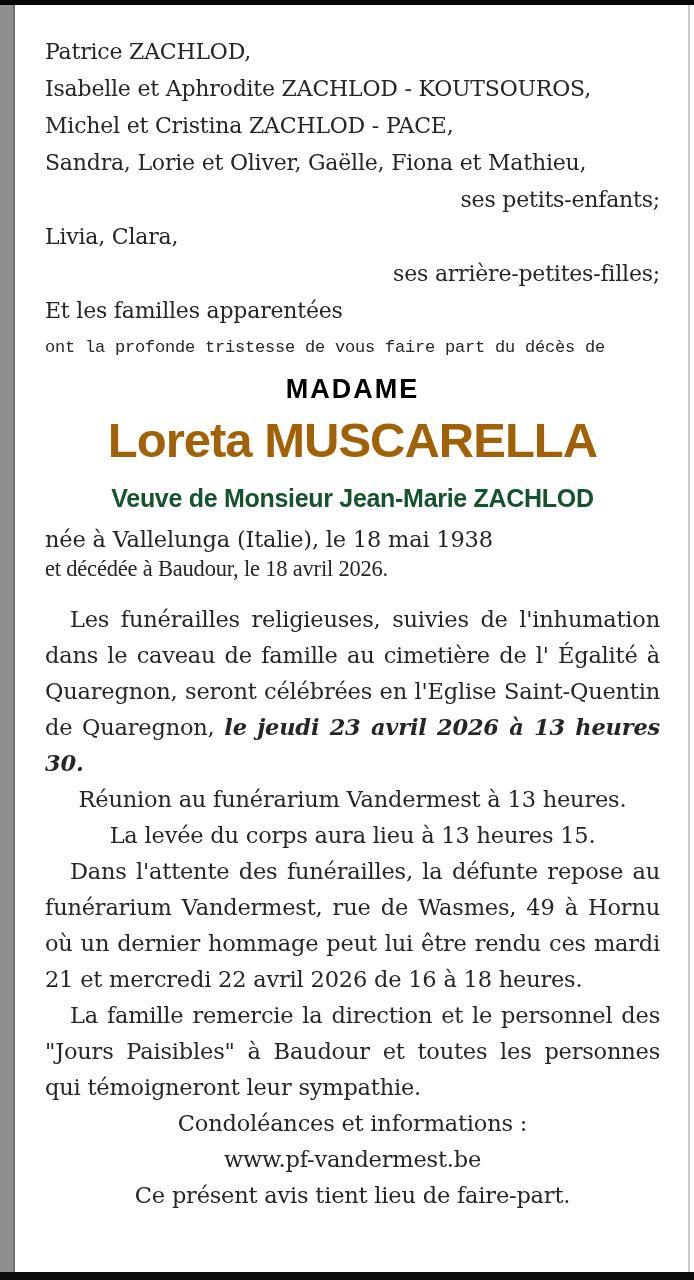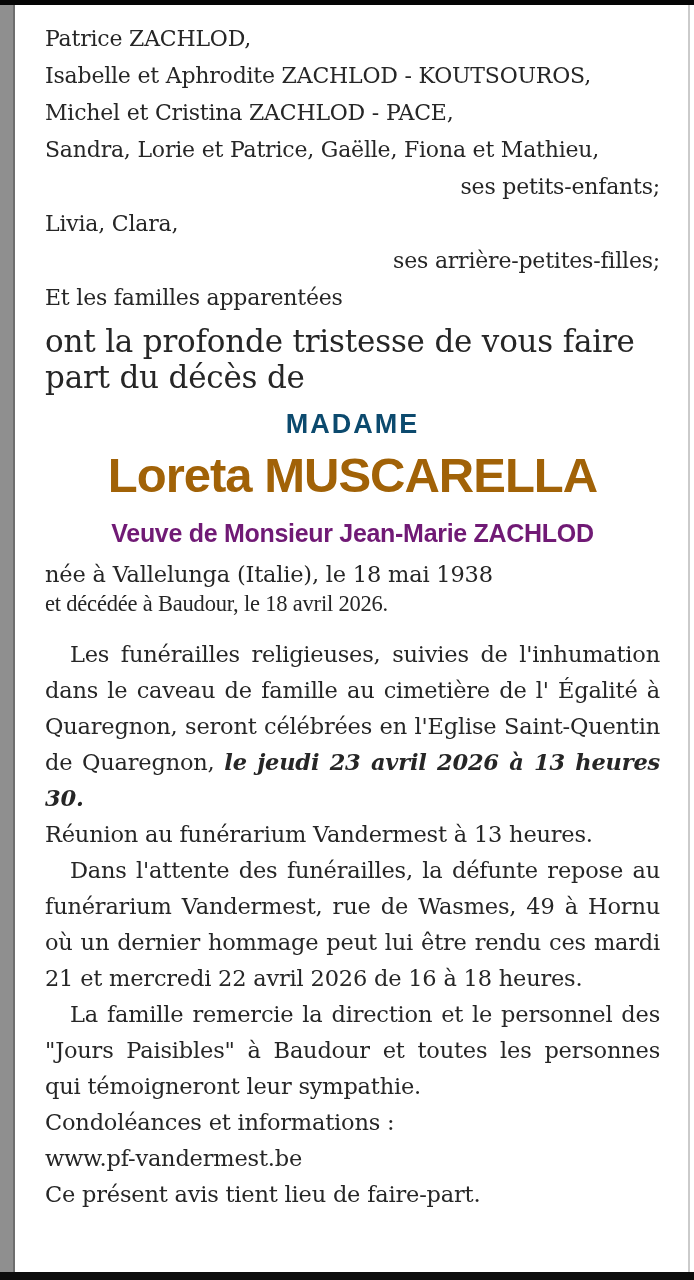--- a/index.html
+++ b/index.html
@@ -26,122 +26,125 @@
     position: absolute; top: 5px; bottom: 8px; left: 0; width: 13px;
     background: #8f8f8f;
     border-right: 2px solid #6e6e6e;
   }
   .right-line {
     position: absolute; top: 5px; bottom: 8px; right: 4px; width: 2px;
     background: #cbcbcb;
   }
   .content {
     position: absolute;
-    top: 8px; left: 45px; right: 34px;
+    top: 21px; left: 45px; right: 34px;
   }
   .content > :first-child { margin-top: 12px; }
   .fam {
     margin: 0;
     font-size: 22px;
     line-height: 37px;
     letter-spacing: -0.2px;
     white-space: nowrap;
   }
   .fam.right { text-align: right; }
   .intro {
     margin: 7px 0 0 0;
-    font-size: 31px;
-    line-height: 36px;
+    font-size: 17px;
+    line-height: 24px;
     letter-spacing: -0.2px;
+    font-family: Liberation Mono, monospace;
   }
   .madame {
     margin: 16px 0 0 0;
     text-align: center;
     font-family: "Liberation Sans", sans-serif;
     font-weight: 700;
     font-size: 27px;
     line-height: 27px;
     letter-spacing: 2px;
-    color: #0c4a6e;
+    color: #000000;
   }
   .name {
     margin: 12px 0 0 0;
     text-align: center;
     font-family: "Liberation Sans", sans-serif;
     font-weight: 700;
     font-size: 49px;
     line-height: 50px;
     letter-spacing: -1px;
     color: #a16207;
   }
   .relation {
     margin: 20px 0 0 0;
     text-align: center;
     font-family: "Liberation Sans", sans-serif;
     font-weight: 700;
     font-size: 25px;
     line-height: 26px;
     letter-spacing: -0.3px;
-    color: #701a75;
+    color: #14532d;
   }
   .dates {
     margin: 14px 0 0 0;
     font-size: 22.5px;
     line-height: 29px;
     letter-spacing: -0.2px;
   }
   .para {
     margin: 0;
     font-size: 22.5px;
     line-height: 36px;
     letter-spacing: -0.2px;
     text-align: justify;
     text-indent: 25px;
   }
   .para.first-block { margin-top: 18px; }
   .center-line {
     margin: 0;
+    text-align: center;
     font-size: 22.5px;
     line-height: 36px;
     letter-spacing: -0.2px;
   }
   .bolditalic { font-weight: 700; font-style: italic; }
   .italic { }
 </style>
 </head>
 <body>
 
 <div class="top-bar"></div>
 <div class="left-strip"></div>
 <div class="right-line"></div>
 <div class="bottom-bar"></div>
 
 <main class="content">
 
   <p class="fam">Patrice ZACHLOD,</p>
   <p class="fam">Isabelle et Aphrodite ZACHLOD - KOUTSOUROS,</p>
   <p class="fam">Michel et Cristina ZACHLOD - PACE,</p>
-  <p class="fam">Sandra, Lorie et Patrice, Gaëlle, Fiona et Mathieu,</p>
+  <p class="fam">Sandra, Lorie et Oliver, Gaëlle, Fiona et Mathieu,</p>
   <p class="fam right">ses petits-enfants;</p>
   <p class="fam">Livia, Clara,</p>
   <p class="fam right">ses arrière-petites-filles;</p>
   <p class="fam">Et les familles apparentées</p>
 
   <p class="intro">ont la profonde tristesse de vous faire part du décès de</p>
 
   <h2 class="madame">MADAME</h2>
   <h1 class="name">Loreta MUSCARELLA</h1>
   <h3 class="relation">Veuve de Monsieur Jean-Marie ZACHLOD</h3>
 
   <p class="dates">née à Vallelunga (Italie), le 18 mai 1938</p>
   <p class="dates" style="margin-top:0;font-family:Liberation Serif, serif;">et décédée à Baudour, le 18 avril 2026.</p>
 
   <p class="para first-block"><span>Les funérailles religieuses, suivies de l'inhumation dans le caveau de famille au cimetière de l' Égalité à Quaregnon, seront célébrées en l'Eglise Saint-Quentin de Quaregnon, </span><strong class="bolditalic">le jeudi 23 avril 2026 à 13 heures 30.</strong></p>
 
   <p class="center-line">Réunion au funérarium Vandermest à 13 heures.</p>
+  <p class="center-line">La levée du corps aura lieu à 13 heures 15.</p>
 
   <p class="para">Dans l'attente des funérailles, la défunte repose au funérarium Vandermest, rue de Wasmes, 49 à Hornu où un dernier hommage peut lui être rendu ces mardi 21 et mercredi 22 avril 2026 de 16 à 18 heures.</p>
 
   <p class="para">La famille remercie la direction et le personnel des "Jours Paisibles" à Baudour et toutes les personnes qui témoigneront leur sympathie.</p>
 
   <p class="center-line">Condoléances et informations :</p>
   <p class="center-line">www.pf-vandermest.be</p>
   <p class="center-line italic">Ce présent avis tient lieu de faire-part.</p>
 
 </main>

